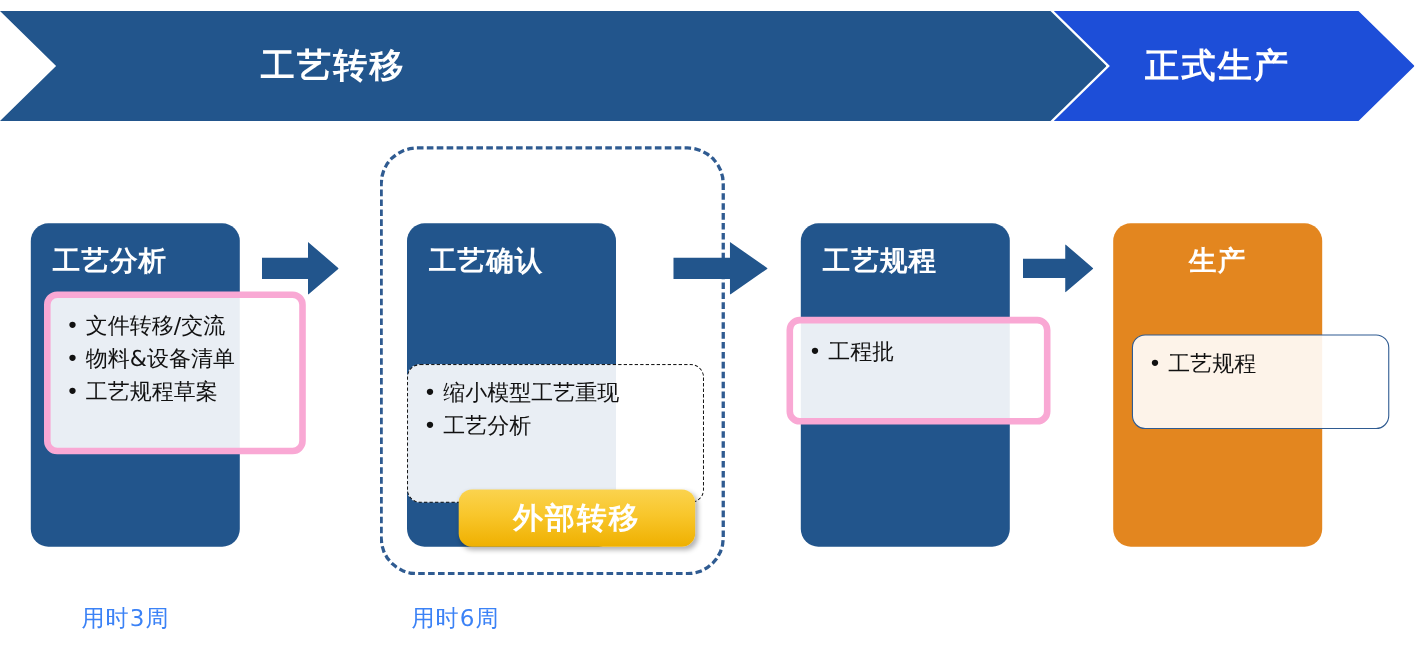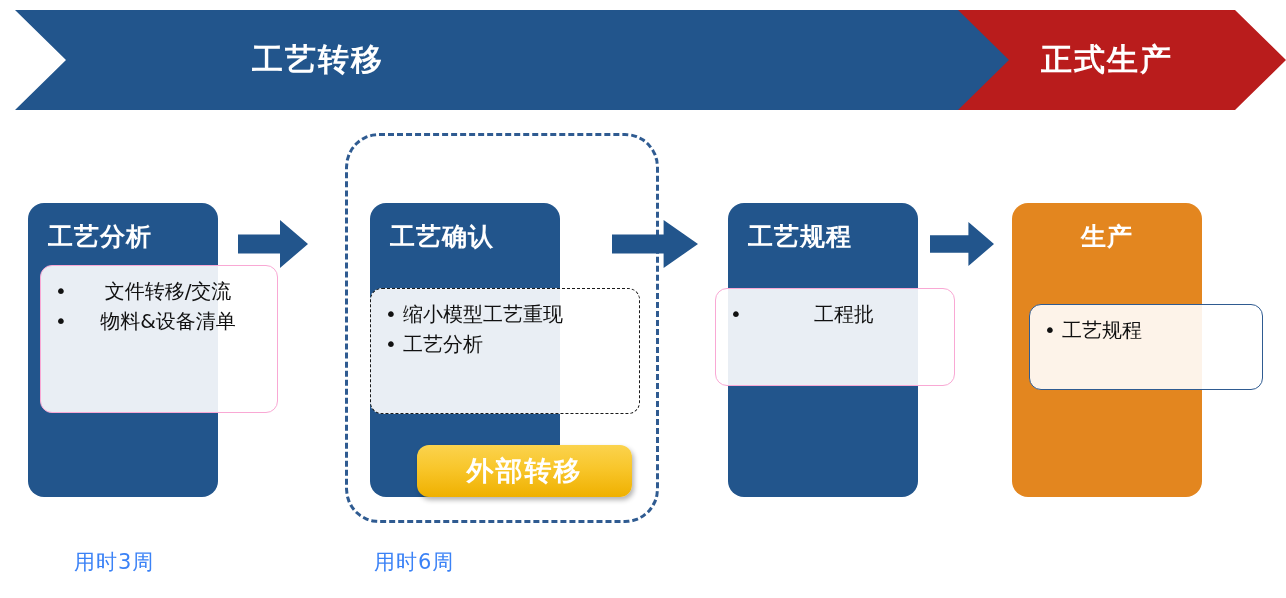--- a/index.html
+++ b/index.html
@@ -33,26 +33,25 @@
     color: #ffffff;
     font-weight: bold;
     font-size: 31px;
     letter-spacing: 2px;
   }
   .chev-transfer {
     left: 0;
     width: 1006px;
     background: #22558C;
     clip-path: polygon(0 0, 955px 0, 1006px 50px, 955px 100px, 0 100px, 51px 50px);
-    margin-left: 15px;
   }
   .chev-production {
     left: 958px;
     width: 328px;
-    background: #b91c1c;
+    background: #1d4ed8;
     clip-path: polygon(0 0, 277px 0, 328px 50px, 277px 100px, 0 100px, 51px 50px);
   }
   .chev-transfer .chev-label { padding-right: 400px; }
   .chev-production .chev-label { padding-right: 30px; }
 
   
   .card {
     position: absolute;
     width: 190px;
     height: 294px;
@@ -77,27 +76,27 @@
   .card4 { left: 1012px; }
 
   
   .listbox {
     position: absolute;
     border-radius: 12px;
     box-sizing: border-box;
     padding: 10px 14px 10px 12px;
   }
   .listbox.solid {
-    border: 1px solid #f9a8d4;
+    border: 6px solid #f9a8d4;
     background: rgba(255,255,255,0.90);
-    text-align: center;
   }
   .listbox.dashed {
     border: 1px dashed #1a1a1a;
     background: rgba(255,255,255,0.90);
+    margin-top: 43px;
   }
   .listbox.warm {
     border: 1px solid #2F5B91;
     background: rgba(255,255,255,0.90);
     margin-top: 16px;
   }
   .listbox ul {
     margin: 0;
     padding: 0 0 0 20px;
     list-style: none;
@@ -206,20 +205,21 @@
 </div>
 
 <div class="card orange card4">
   <div class="card-title centered">生产</div>
 </div>
 
 <div class="listbox solid lb1">
   <ul>
     <li>文件转移/交流</li>
     <li>物料&amp;设备清单</li>
+    <li>工艺规程草案</li>
   </ul>
 </div>
 
 <div class="listbox dashed lb2">
   <ul>
     <li>缩小模型工艺重现</li>
     <li>工艺分析</li>
   </ul>
 </div>
 

